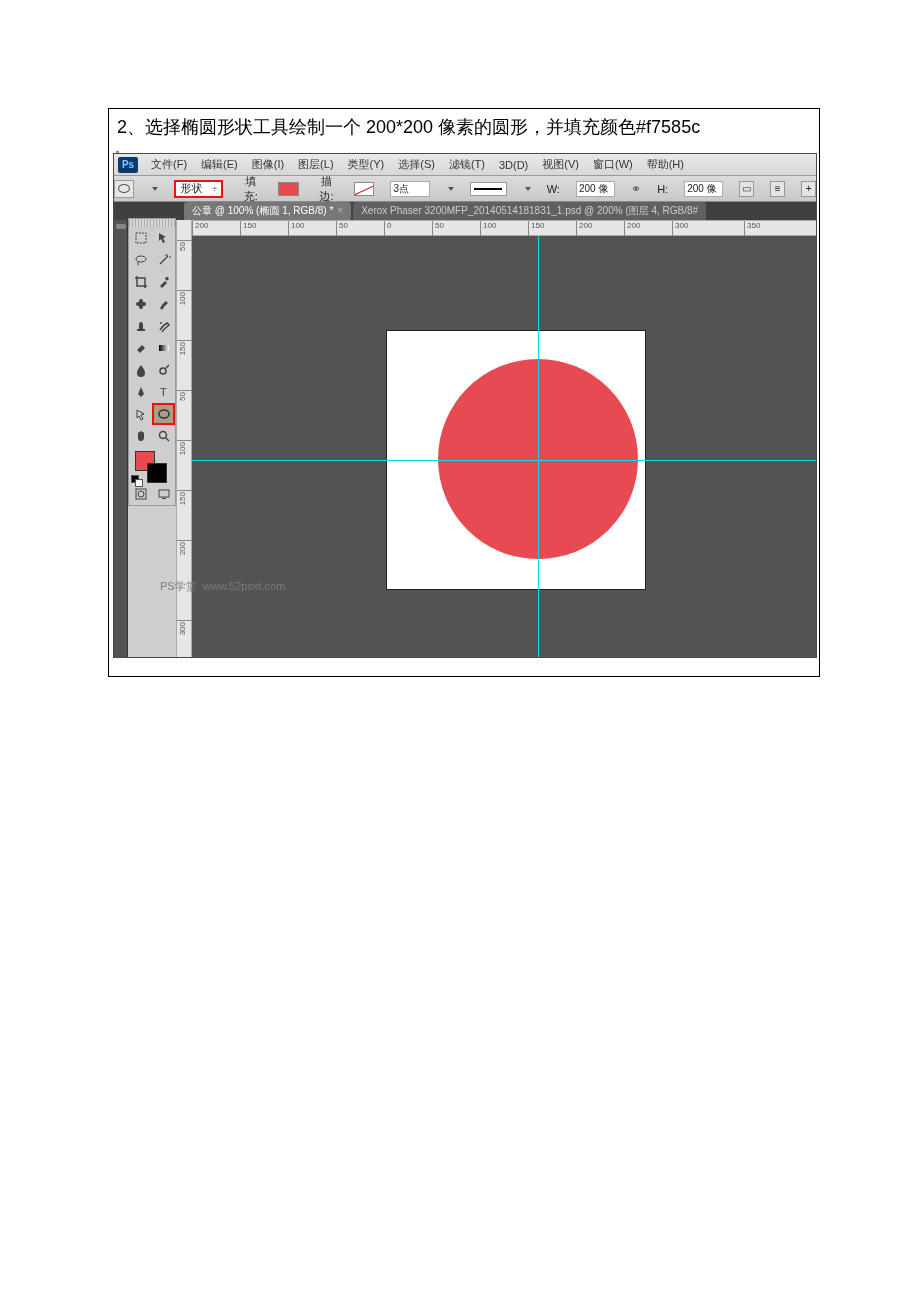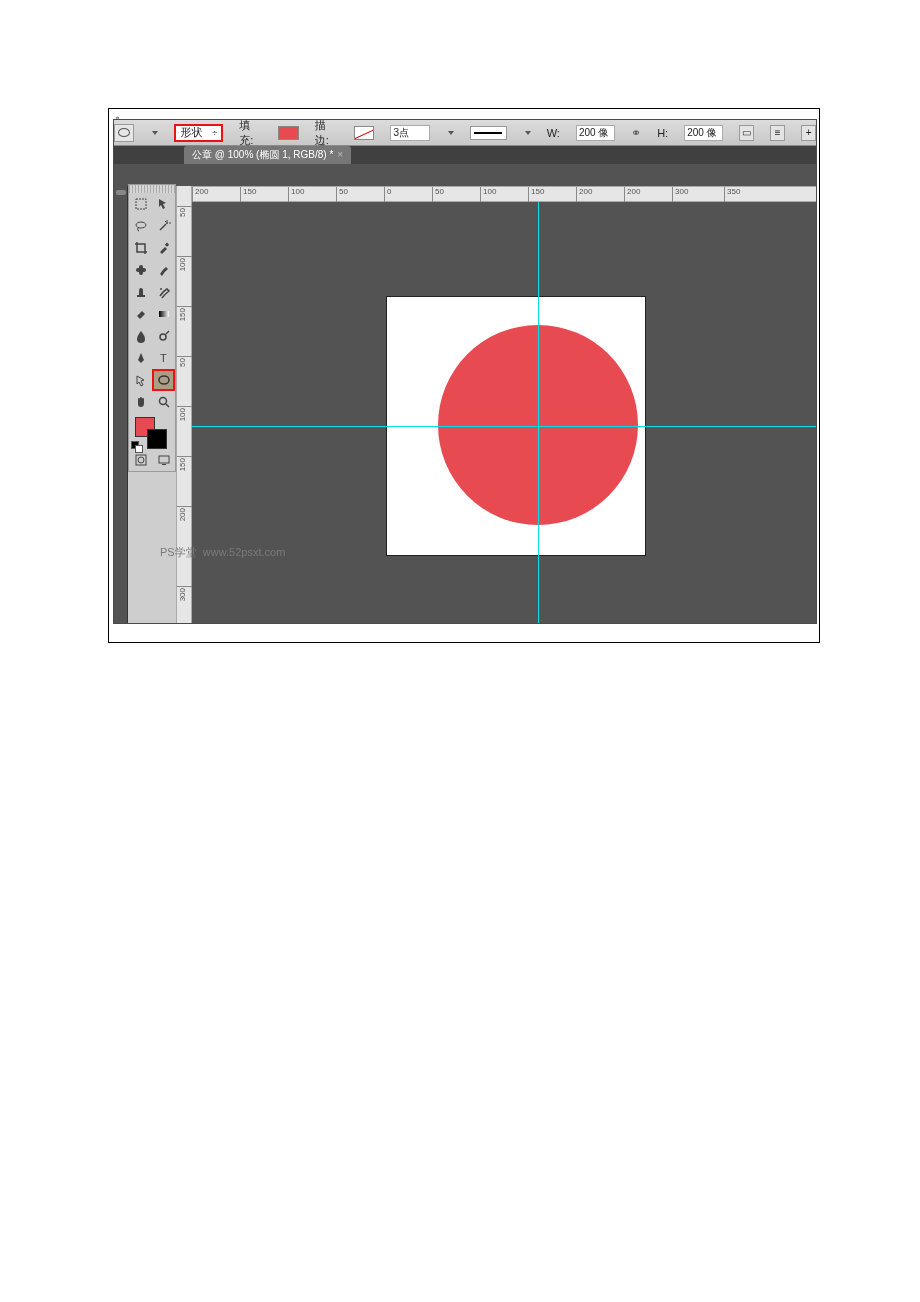--- a/index.html
+++ b/index.html
@@ -10,21 +10,21 @@
   .period { font-size: 12px; padding-left: 6px; line-height: 10px; }
   .ps-wrap { padding: 0 4px 18px 4px; }
   .ps-app { width: 704px; height: 505px; background: #535353; position: relative; overflow: hidden; border: 1px solid #4a4a4a; }
 
   
   .menubar { height: 22px; background: linear-gradient(#e9e9e9,#d7d7d7); border-bottom: 1px solid #9a9a9a; display: flex; align-items: center; font-size: 11px; color: #333; }
   .ps-logo { width: 20px; height: 16px; margin: 0 6px 0 4px; background: #0a3a6e; color: #7fc6ff; font-size: 10px; font-weight: bold; display: flex; align-items: center; justify-content: center; border-radius: 2px; }
   .menu-item { padding: 0 7px; cursor: default; }
 
   
-  .optbar { height: 26px; background: linear-gradient(#dcdcdc,#c8c8c8); border-bottom: 1px solid #8a8a8a; display: flex; align-items: center; font-size: 11px; color: #222; padding-left: 0; gap: 16px; }
+  .optbar { height: 26px; background: linear-gradient(#dcdcdc,#c8c8c8); border-bottom: 1px solid #8a8a8a; display: flex; align-items: center; font-size: 11px; color: #222; padding-left: 0; gap: 16px; text-align: center; }
   .tool-ind { width: 22px; height: 18px; border: 1px solid #999; background: #e6e6e6; display:flex; align-items:center; justify-content:center; }
   .ellipse-ic { width: 12px; height: 9px; border: 1.5px solid #555; border-radius: 50%; }
   .drop-tri { width: 0; height: 0; border-left:3px solid transparent; border-right:3px solid transparent; border-top:4px solid #555; margin-left:2px; }
   .opt-box { height: 18px; border: 1px solid #999; background: #fff; display:flex; align-items:center; padding: 0 4px; font-size: 11px; }
   .opt-box.red-outline { border: 2px solid #e11; }
   .swatch { width: 22px; height: 14px; border:1px solid #888; }
   .fill-sw { background: #e84a52; }
   .stroke-sw { background: #fff; position: relative; overflow:hidden; }
   .stroke-sw::after { content:""; position:absolute; left:-2px; top:6px; width:26px; height:1px; background:#d00; transform: rotate(-25deg); }
   .num-field { width: 42px; height:16px; border:1px solid #aaa; background:#fff; font-size:10px; padding:0 2px; display:flex; align-items:center; }
@@ -77,25 +77,40 @@
   .guide-v { position:absolute; top:0; bottom:0; width:1px; background:#00e0e8; left:346px; }
 
   
   .wm1 { position:absolute; left:18px; top:425px; font-size:11px; color:#7a7a7a; background:transparent;margin-left:28px; }
 </style>
 </head>
 <body>
 
 <div class="page">
   <div class="cell">
+    <div class="instruction">2、选择椭圆形状工具绘制一个 200*200 像素的圆形，并填充颜色#f7585c</div>
     <div class="period">。</div>
 
     <div class="ps-wrap">
       <div class="ps-app">
 
+        <div class="menubar">
+          <div class="ps-logo">Ps</div>
+          <div class="menu-item">文件(F)</div>
+          <div class="menu-item">编辑(E)</div>
+          <div class="menu-item">图像(I)</div>
+          <div class="menu-item">图层(L)</div>
+          <div class="menu-item">类型(Y)</div>
+          <div class="menu-item">选择(S)</div>
+          <div class="menu-item">滤镜(T)</div>
+          <div class="menu-item">3D(D)</div>
+          <div class="menu-item">视图(V)</div>
+          <div class="menu-item">窗口(W)</div>
+          <div class="menu-item">帮助(H)</div>
+        </div>
 
         <div class="optbar">
           <div class="tool-ind">
               <div class="ellipse-ic"></div>
             </div>
           <div class="drop-tri"></div>
           <div class="opt-box red-outline" style="width:52px; justify-content:space-between;">
             <span>形状</span>
             <span style="font-size:9px;">÷</span>
           </div>
@@ -115,37 +130,40 @@
           <span>H:</span>
           <div class="num-field">200 像</div>
           <div class="opt-btn">▭</div>
           <div class="opt-btn">≡</div>
           <div class="opt-btn">+</div>
         </div>
 
         <div class="doctabs">
           <div class="doctab active">
             <span>公章 @ 100% (椭圆 1, RGB/8) *</span><span class="close-x">×</span>
+          </div>
+          <div class="doctab">
+            <span>Xerox Phaser 3200MFP_20140514181831_1.psd @ 200% (图层 4, RGB/8#</span>
           </div>
         </div>
 
         <div class="hruler">
           <div class="hruler-inner" id="hruler-inner">
               <div class="htick" style="left: 0px;">200</div>
               <div class="htick" style="left: 48px;">150</div>
               <div class="htick" style="left: 96px;">100</div>
               <div class="htick" style="left: 144px;">50</div>
               <div class="htick" style="left: 192px;">0</div>
               <div class="htick" style="left: 240px;">50</div>
               <div class="htick" style="left: 288px;">100</div>
               <div class="htick" style="left: 336px;">150</div>
               <div class="htick" style="left: 384px;">200</div>
               <div class="htick" style="left: 432px;">200</div>
               <div class="htick" style="left: 480px;">300</div>
-              <div class="htick" style="left: 532px;">350</div>
+              <div class="htick" style="left: 552px;">350</div>
             </div>
         </div>
 
         <div class="leftstack">
           <div class="collapsed-dock">
             <div class="collapsed-handle"></div>
           </div>
 
           <div class="vruler">
             <div class="vruler-inner" id="vruler-inner">

